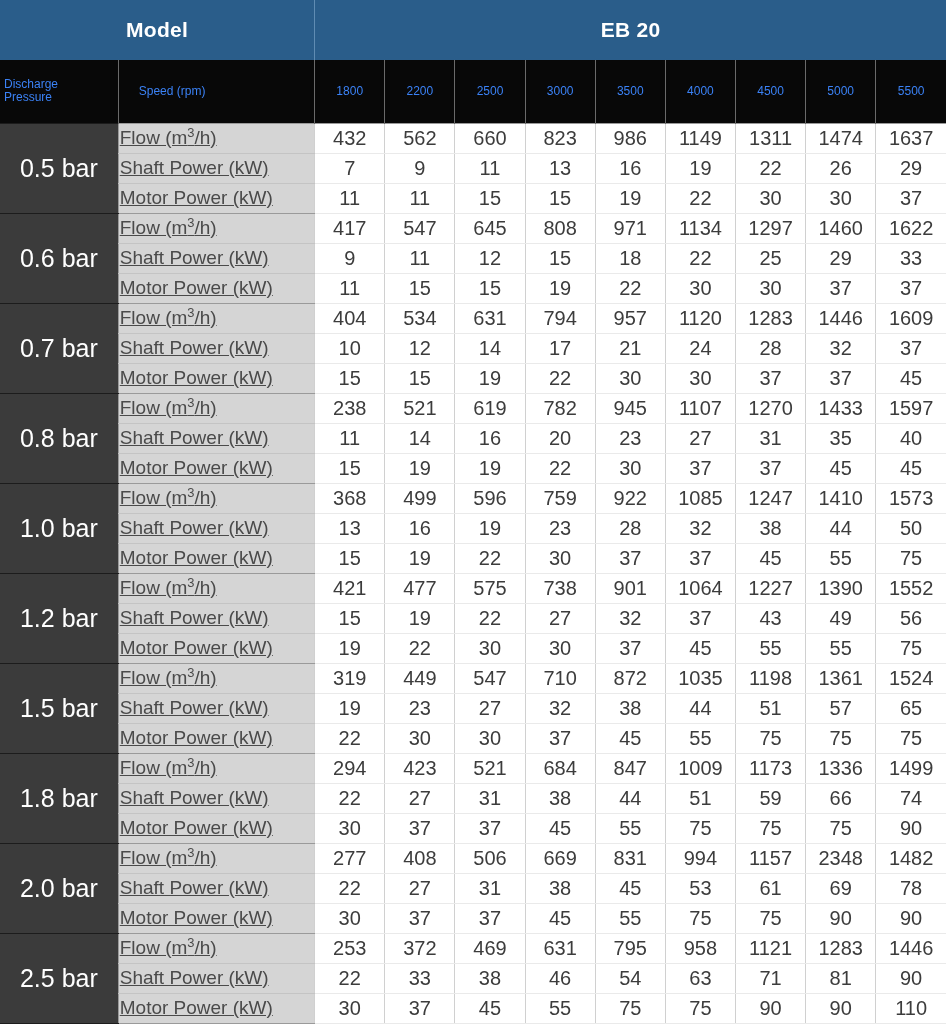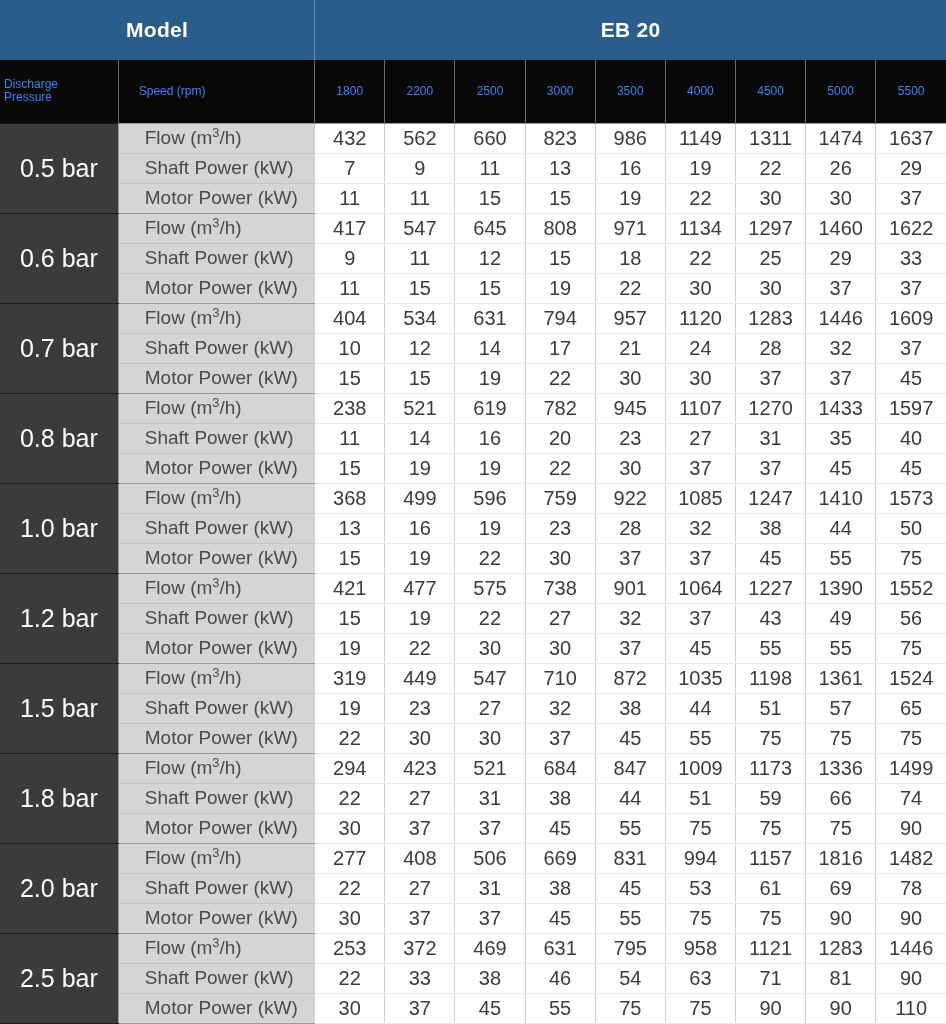--- a/index.html
+++ b/index.html
@@ -77,24 +77,25 @@
     vertical-align: middle;
     border-top: 1px solid #1c1c1c;
     border-bottom: 1px solid #1c1c1c;
   }
 
   td.metric-cell {
     background: #d5d5d5;
     color: #4a4a4a;
     font-size: 19px;
     text-align: left;
-    padding-left: 26px;
+    padding-left: 1px;
     vertical-align: middle;
     border-left: 1px solid #9a9a9a;
     border-bottom: 1px solid #c4c4c4;
+    text-decoration: underline;
   }
 
   td.value-cell {
     background: #ffffff;
     color: #3c3c3c;
     font-size: 20px;
     text-align: center;
     vertical-align: middle;
     border-left: 1px solid #d0d0d0;
     border-bottom: 1px solid #eaeaea;
@@ -447,21 +448,21 @@
       <tr class="data-row group-start">
         <td class="press-cell" rowspan="3">2.0 bar</td>
         <td class="metric-cell">Flow (m<sup>3</sup>/h)</td>
         <td class="value-cell">277</td>
         <td class="value-cell">408</td>
         <td class="value-cell">506</td>
         <td class="value-cell">669</td>
         <td class="value-cell">831</td>
         <td class="value-cell">994</td>
         <td class="value-cell">1157</td>
-        <td class="value-cell">1816</td>
+        <td class="value-cell">2348</td>
         <td class="value-cell">1482</td>
       </tr>
       <tr class="data-row">
         <td class="metric-cell">Shaft Power (kW)</td>
         <td class="value-cell">22</td>
         <td class="value-cell">27</td>
         <td class="value-cell">31</td>
         <td class="value-cell">38</td>
         <td class="value-cell">45</td>
         <td class="value-cell">53</td>

